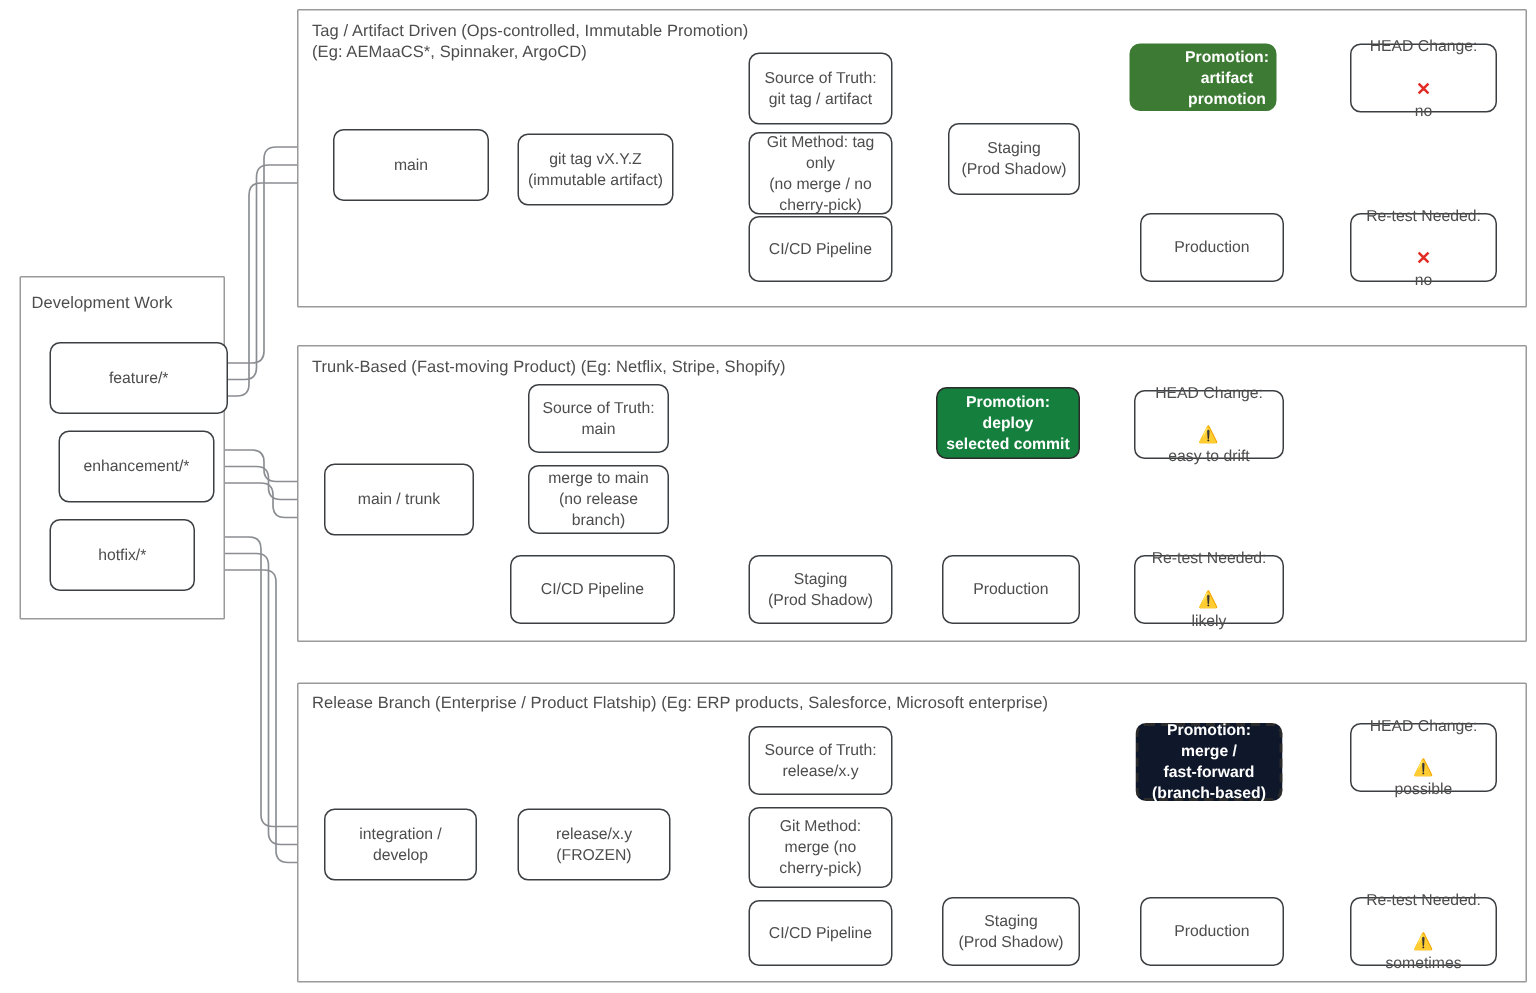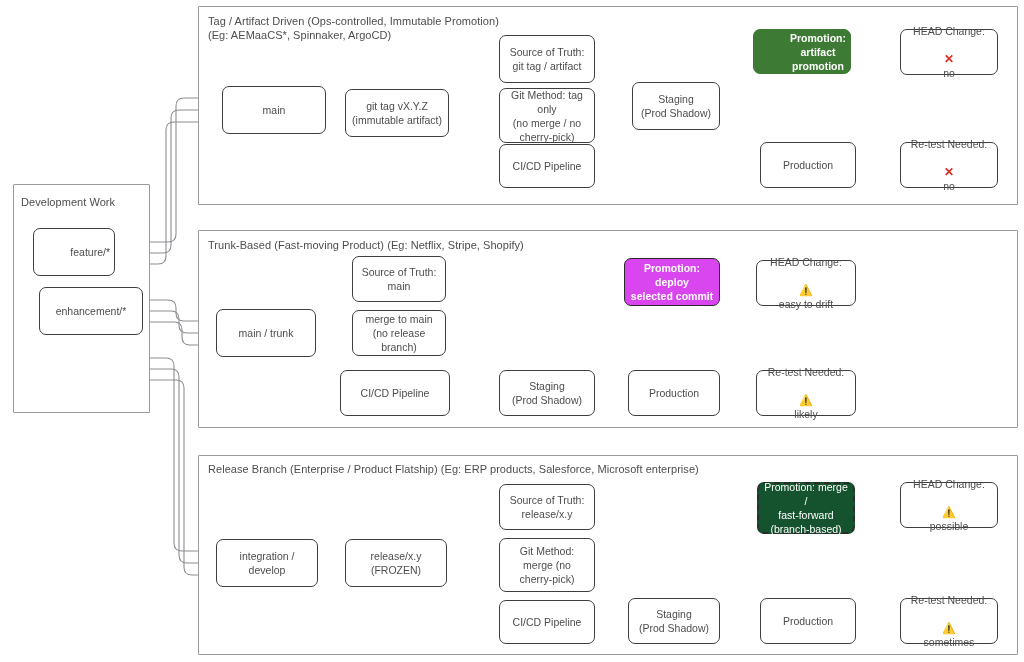--- a/index.html
+++ b/index.html
@@ -11,22 +11,22 @@
   .group{position:absolute;border:1px solid #9a9a9a;background:#ffffff;box-sizing:border-box;border-radius:1px;}
   .group-title{position:absolute;font-size:11px;color:#4d4d4d;line-height:13.5px;white-space:pre-line;letter-spacing:.05px;}
 
   .node{position:absolute;box-sizing:border-box;border:1.6px solid #3c3f42;border-radius:7px;background:#ffffff;
         display:flex;align-items:center;justify-content:center;text-align:center;
         font-size:10.5px;line-height:14px;color:#4d4d4d;padding:2px 4px;
         box-shadow:0 0 0 0 rgba(0,0,0,0);}
   .node .txt{white-space:pre-line;}
 
   .node.accent-green{background:#3d7a33;border-color:#3d7a33;color:#ffffff;font-weight:bold;padding-left:36px;}
-  .node.accent-red{background:#d946ef;border-color:#2b2b2b;color:#ffffff;font-weight:bold;}
-  .node.accent-orange{background:#14532d;border-color:#2b2b2b;border-style:dashed;border-width:2px;color:#ffffff;font-weight:normal;}
+  .node.accent-red{background:#15803d;border-color:#2b2b2b;color:#ffffff;font-weight:bold;}
+  .node.accent-orange{background:#0f172a;border-color:#2b2b2b;border-style:dashed;border-width:2px;color:#ffffff;font-weight:bold;}
 
   .mark{font-weight:normal;}
   .mark.x{color:#e02c24;font-weight:bold;font-size:12px;}
   .mark.warn{font-size:11px;}
 </style>
 </head>
 <body>
 
 <div id="stage">
 
@@ -85,25 +85,28 @@
       <path d="M720,621 H760"></path>
       <path d="M856,621 H876 Q884,621 884,613 V508 Q884,500 892,500 H900" stroke-dasharray="5,4"></path>
       <path d="M856,621 H900" stroke-dasharray="5,4"></path>
     </g>
   </svg>
 
   <div class="group" style="left:13px;top:184px;width:137px;height:229px;">
   </div>
   <div class="group-title" style="left:21px;top:196px;width:125px;">Development Work</div>
 
-  <div class="node" style="left:33px;top:228px;width:82px;height:48px;justify-content:flex-end;">
+  <div class="node" style="left:33px;top:228px;width:119px;height:48px;">
     <span class="txt">feature/*</span>
   </div>
   <div class="node" style="left:39px;top:287px;width:104px;height:48px;">
     <span class="txt">enhancement/*</span>
+  </div>
+  <div class="node" style="left:33px;top:346px;width:97px;height:48px;">
+    <span class="txt">hotfix/*</span>
   </div>
 
   <div class="group" style="left:198px;top:6px;width:820px;height:199px;"></div>
   <div class="group-title" style="left:208px;top:15px;width:560px;">Tag / Artifact Driven (Ops-controlled, Immutable Promotion)
 (Eg: AEMaaCS*, Spinnaker, ArgoCD)</div>
 
   <div class="node" style="left:222px;top:86px;width:104px;height:48px;">
     <span class="txt">main</span>
     </div>
   <div class="node" style="left:345px;top:89px;width:104px;height:48px;">

